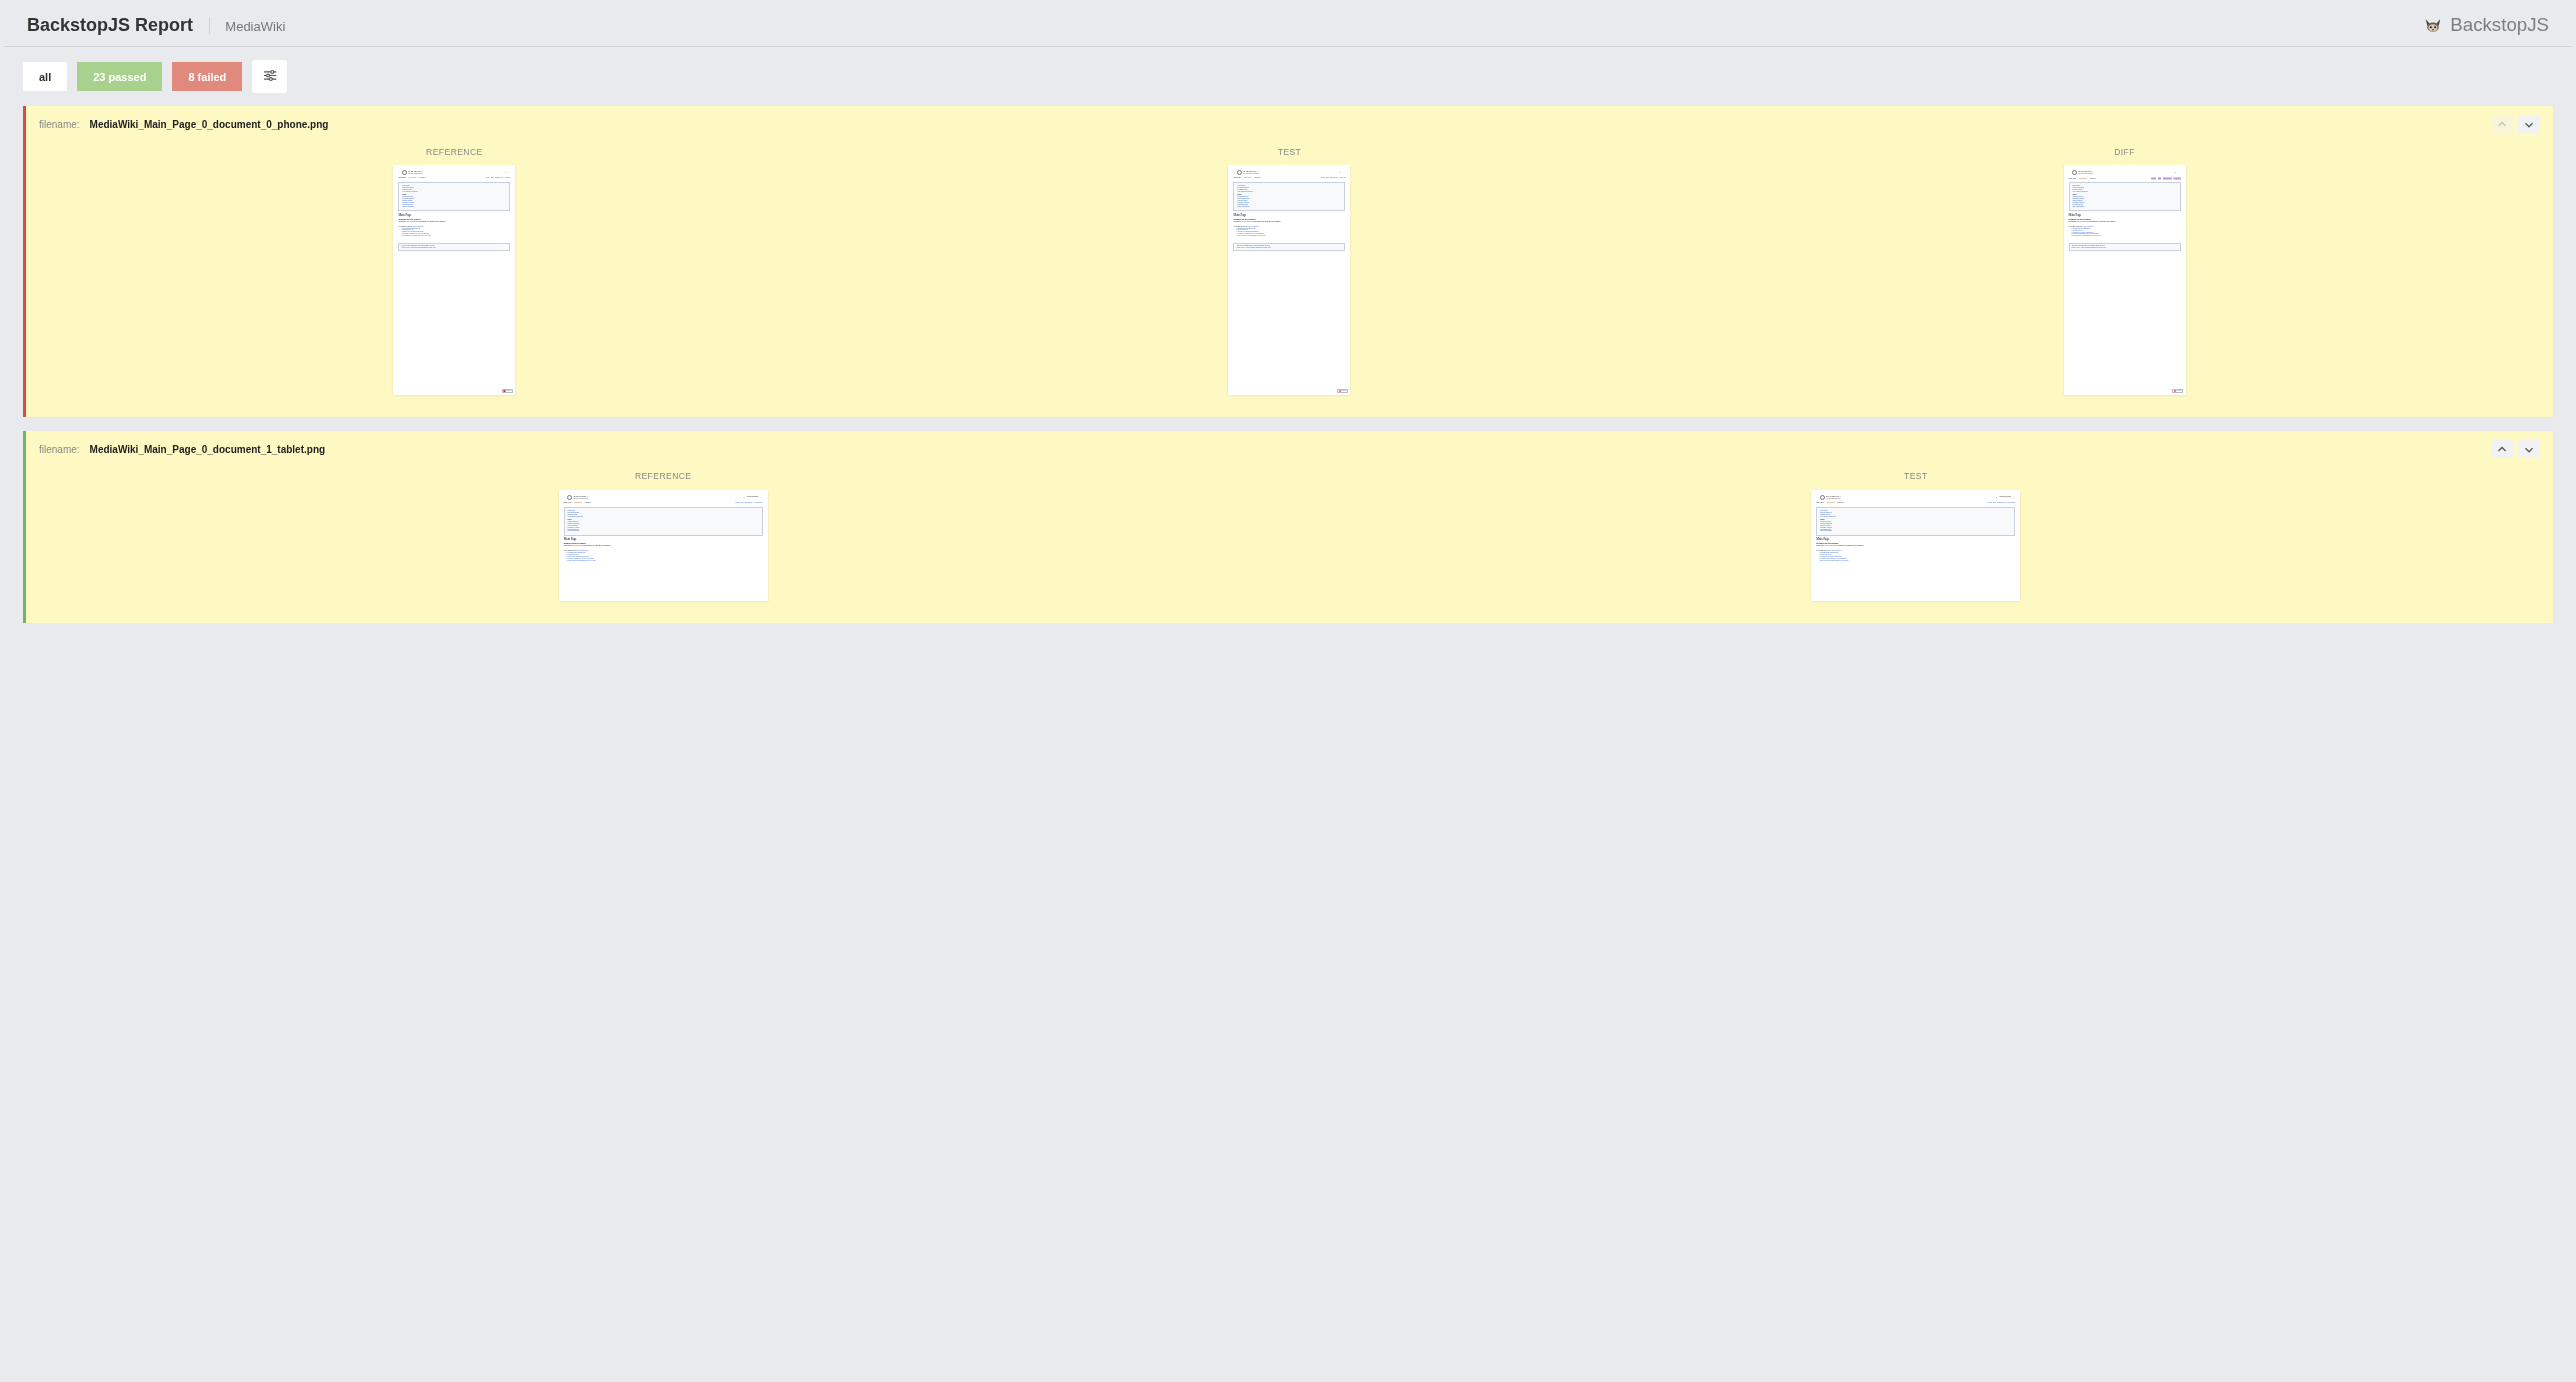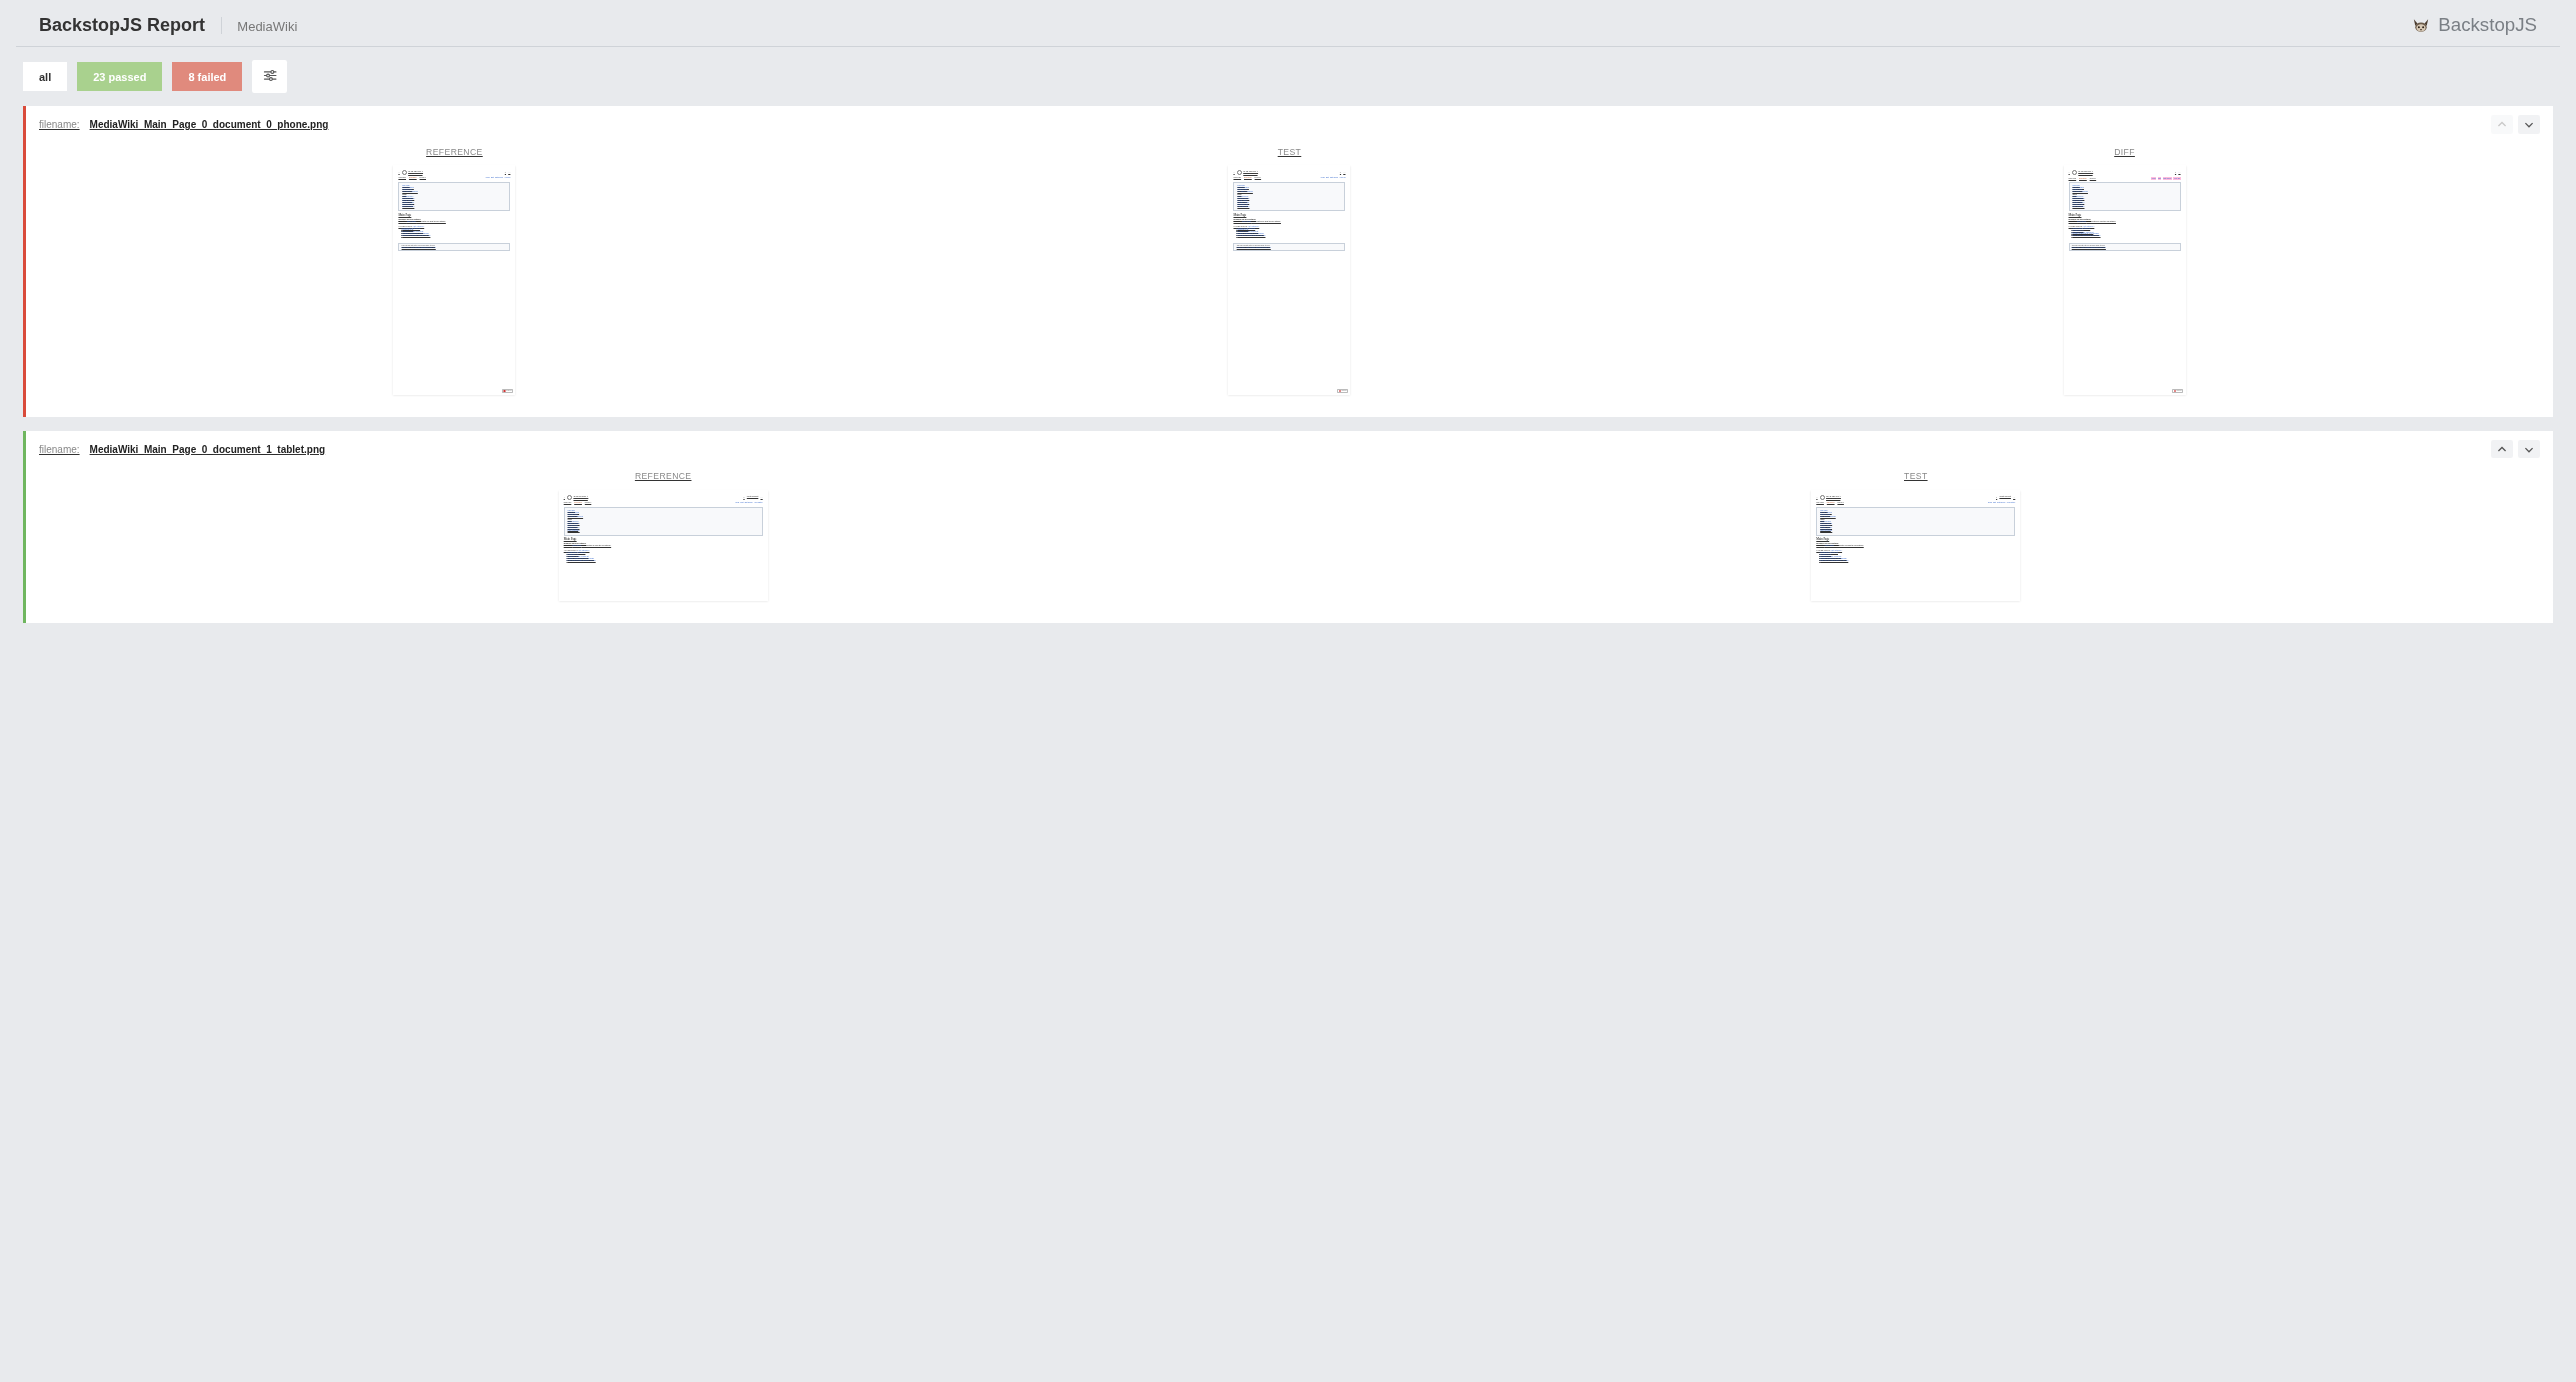--- a/index.html
+++ b/index.html
@@ -7,21 +7,21 @@
     font-family: -apple-system, BlinkMacSystemFont, "Segoe UI", Helvetica, Arial, sans-serif;
     background: #e8eaed;
     color: #333;
   }
   .header {
     padding: 14.4px 23px 10px 23px;
     display: flex;
     align-items: center;
     justify-content: space-between;
     border-bottom: 0.7px solid #cfd3d8;
-    margin: 0 16px;
+    margin: 0 4px;
   }
   .header-left {
     display: flex;
     align-items: baseline;
     gap: 11.5px;
   }
   .title {
     font-size: 18px;
     font-weight: 600;
     color: #333;
@@ -105,25 +105,24 @@
     border-radius: 2.2px;
     display: flex;
     align-items: center;
     justify-content: center;
     cursor: pointer;
   }
   .report-list {
     padding: 0 23px;
   }
   .report-item {
-    background: #ffffff;
+    background: #fef9c3;
     margin-bottom: 14.4px;
     border-left: 3.6px solid;
     position: relative;
-    text-decoration: underline;
   }
   .report-item.fail { border-left-color: #d94b3b; }
   .report-item.pass { border-left-color: #6fb65f; }
   .report-header {
     display: flex;
     align-items: center;
     padding: 8.6px 13px;
     gap: 10px;
   }
   .filename-label {

